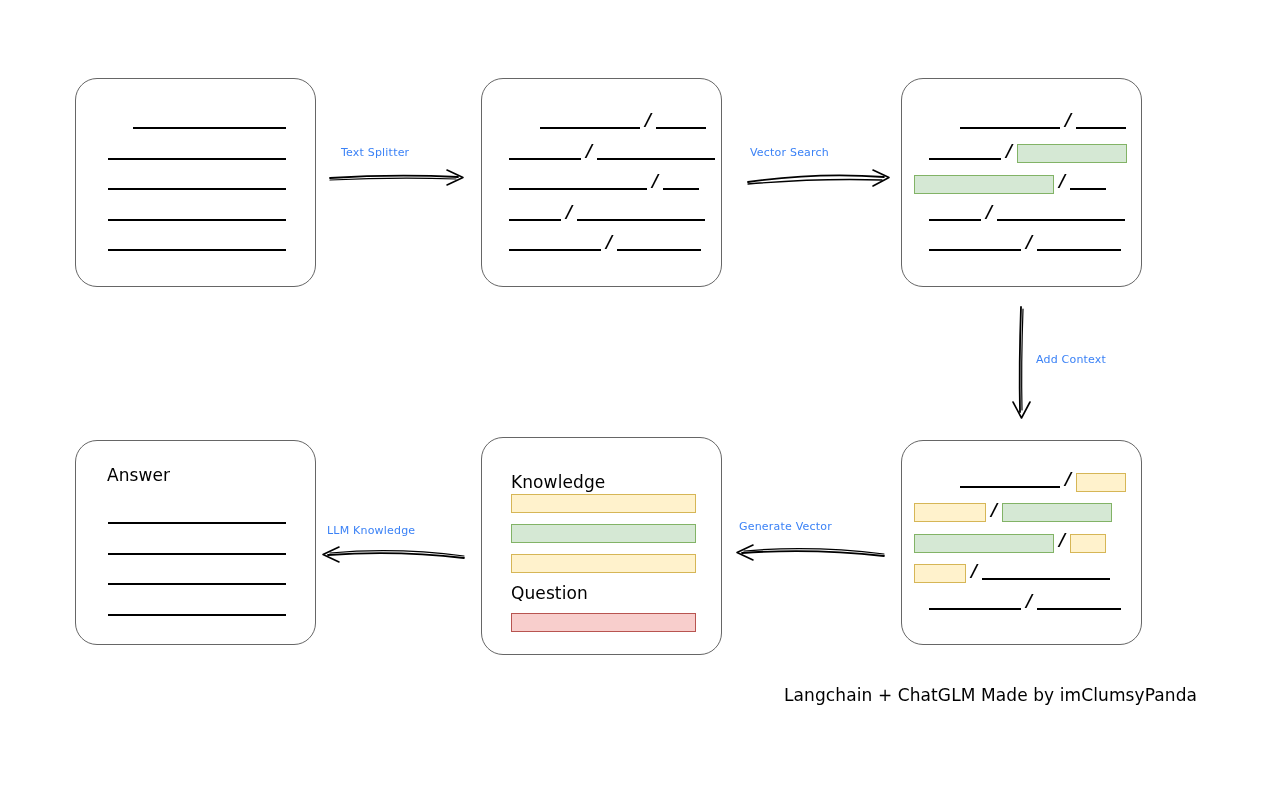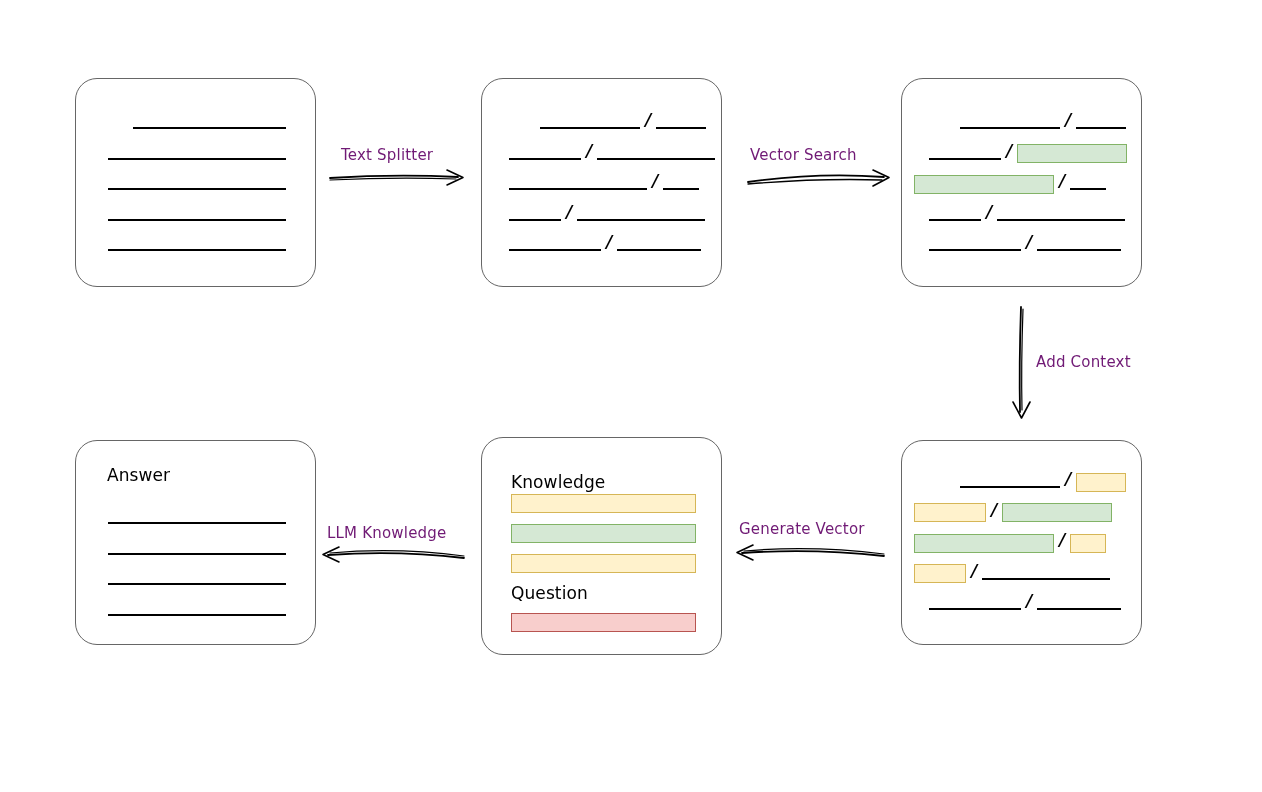--- a/index.html
+++ b/index.html
@@ -64,22 +64,22 @@
     color:#000000;
     white-space:nowrap;
     letter-spacing:0.1px;
     text-align:center;
   }
 
   
   .edge-label{
     position:absolute;
     font-family:"DejaVu Sans", sans-serif;
-    font-size:15px;
-    color:#701a75;
+    font-size:11px;
+    color:#3b82f6;
     white-space:nowrap;
     letter-spacing:0.2px;
   }
 
   
   .footer{
     position:absolute;
     font-family:"DejaVu Sans", sans-serif;
     font-size:17px;
     color:#000000;
@@ -257,14 +257,15 @@
         <span class="seg" style="width: 178px;"></span>
       </div>
       <div class="row" style="top: 131px; left: 32px;">
         <span class="seg" style="width: 178px;"></span>
       </div>
       <div class="row" style="top: 161.5px; left: 32px;">
         <span class="seg" style="width: 178px;"></span>
       </div>
     </div>
 
+  <div class="footer" style="left:784px;top:685px;">Langchain + ChatGLM Made by imClumsyPanda</div>
 
 </div>
 
 </body></html>

